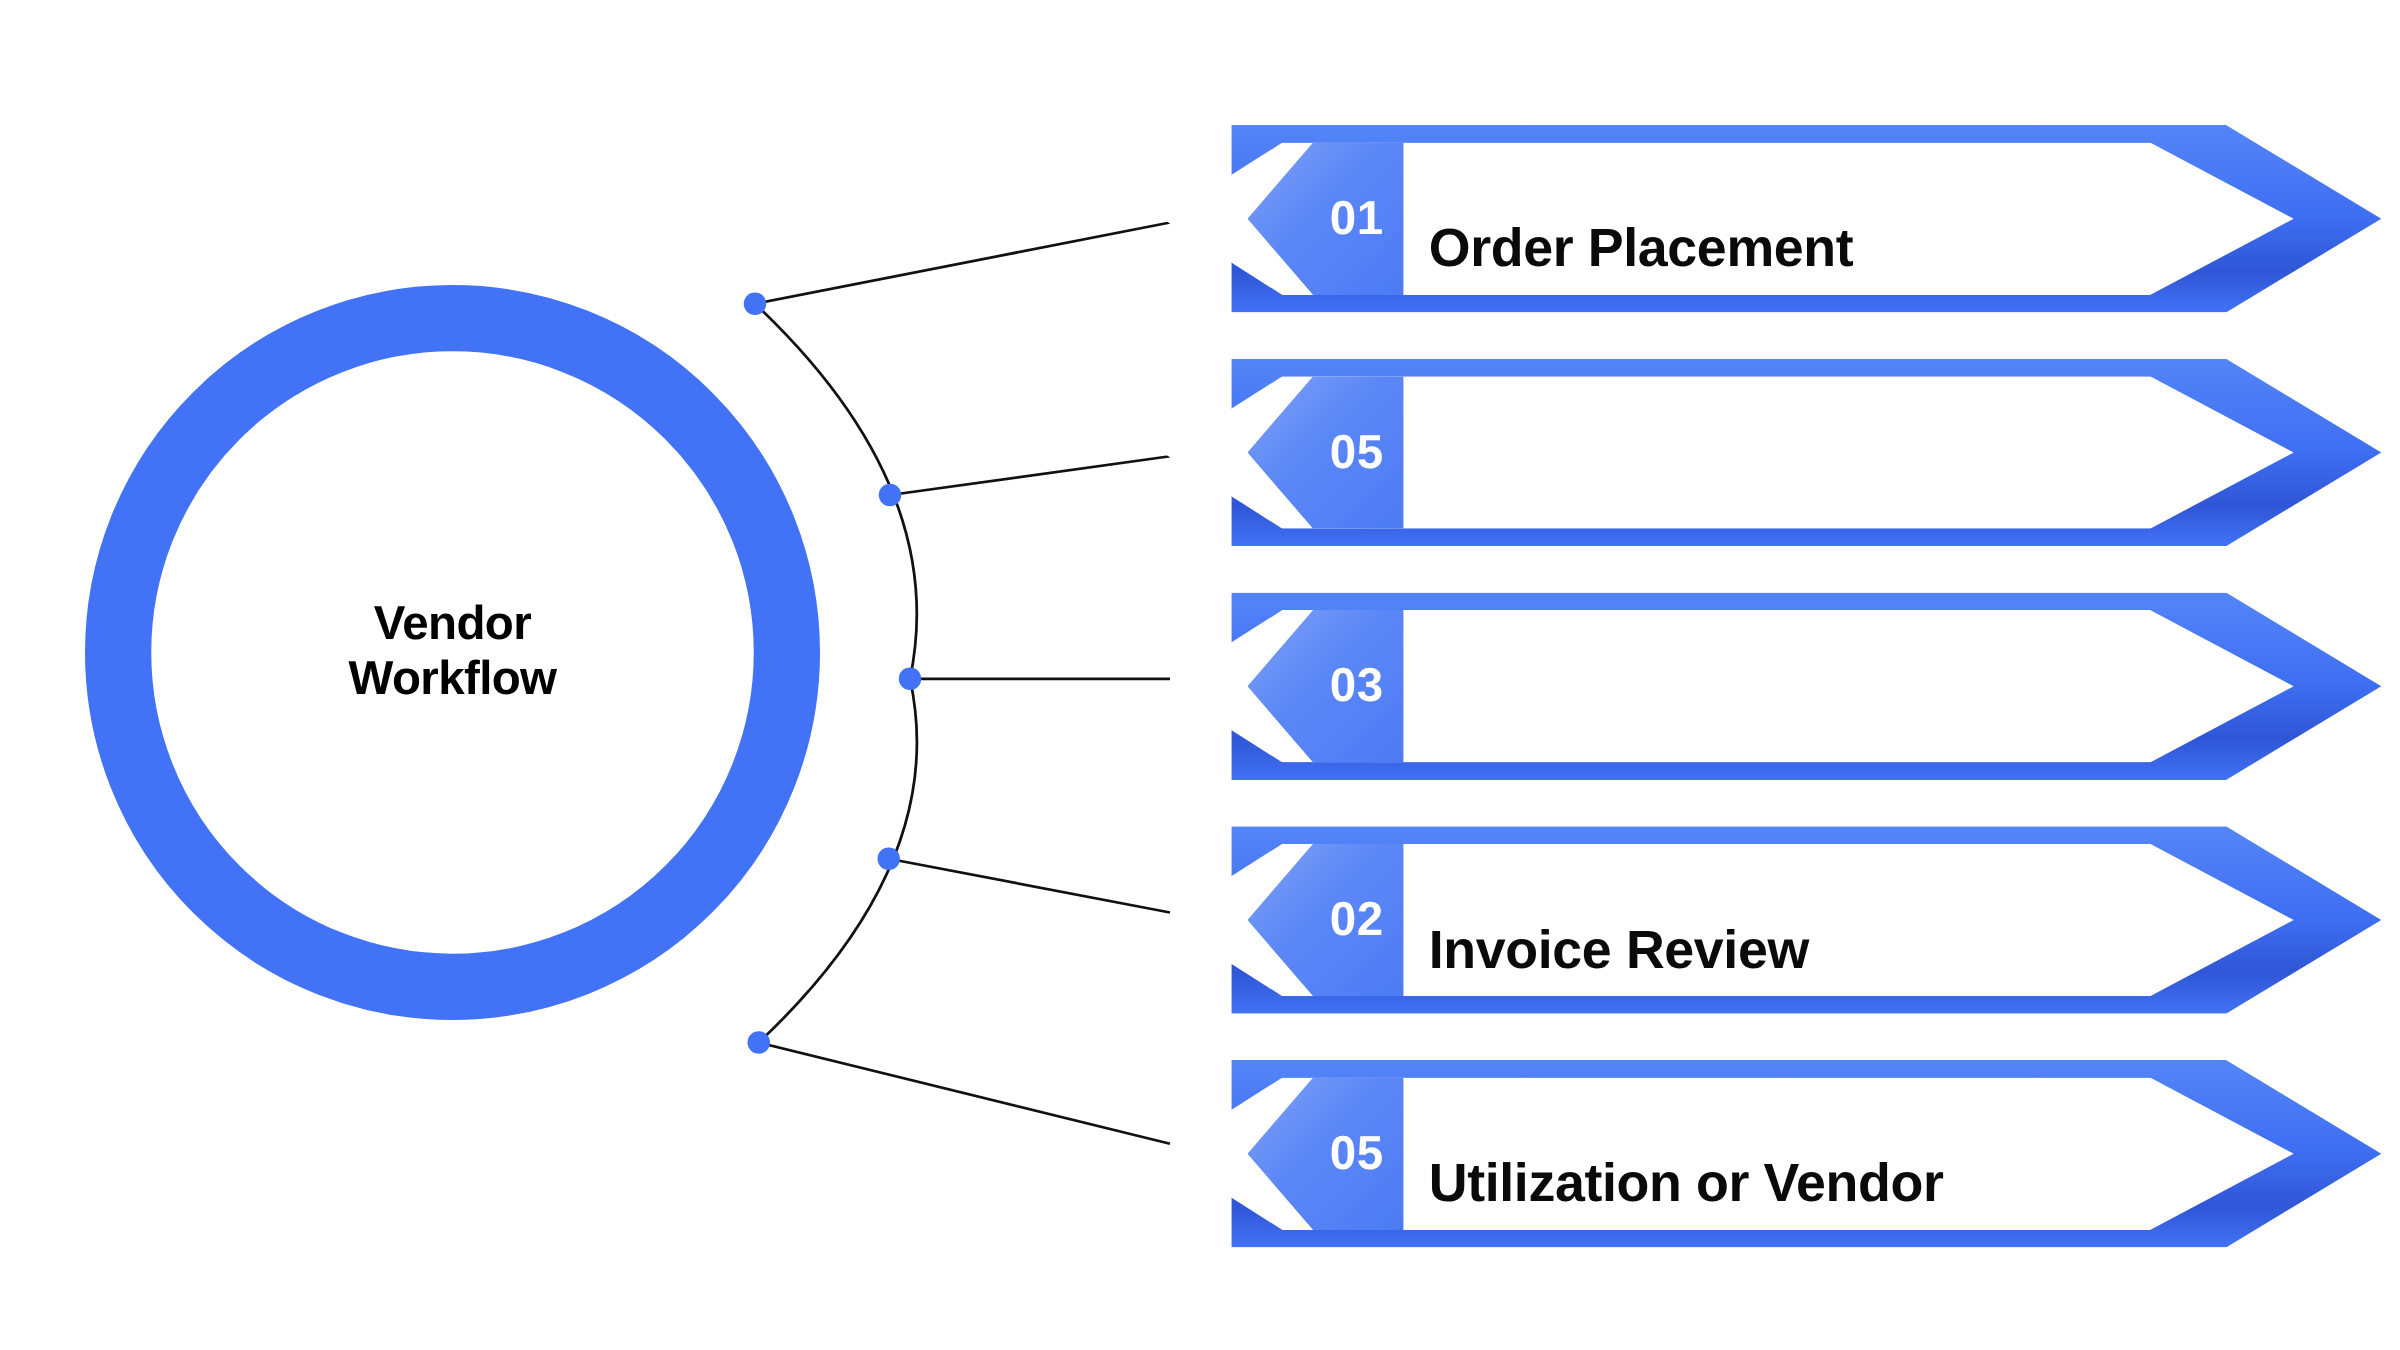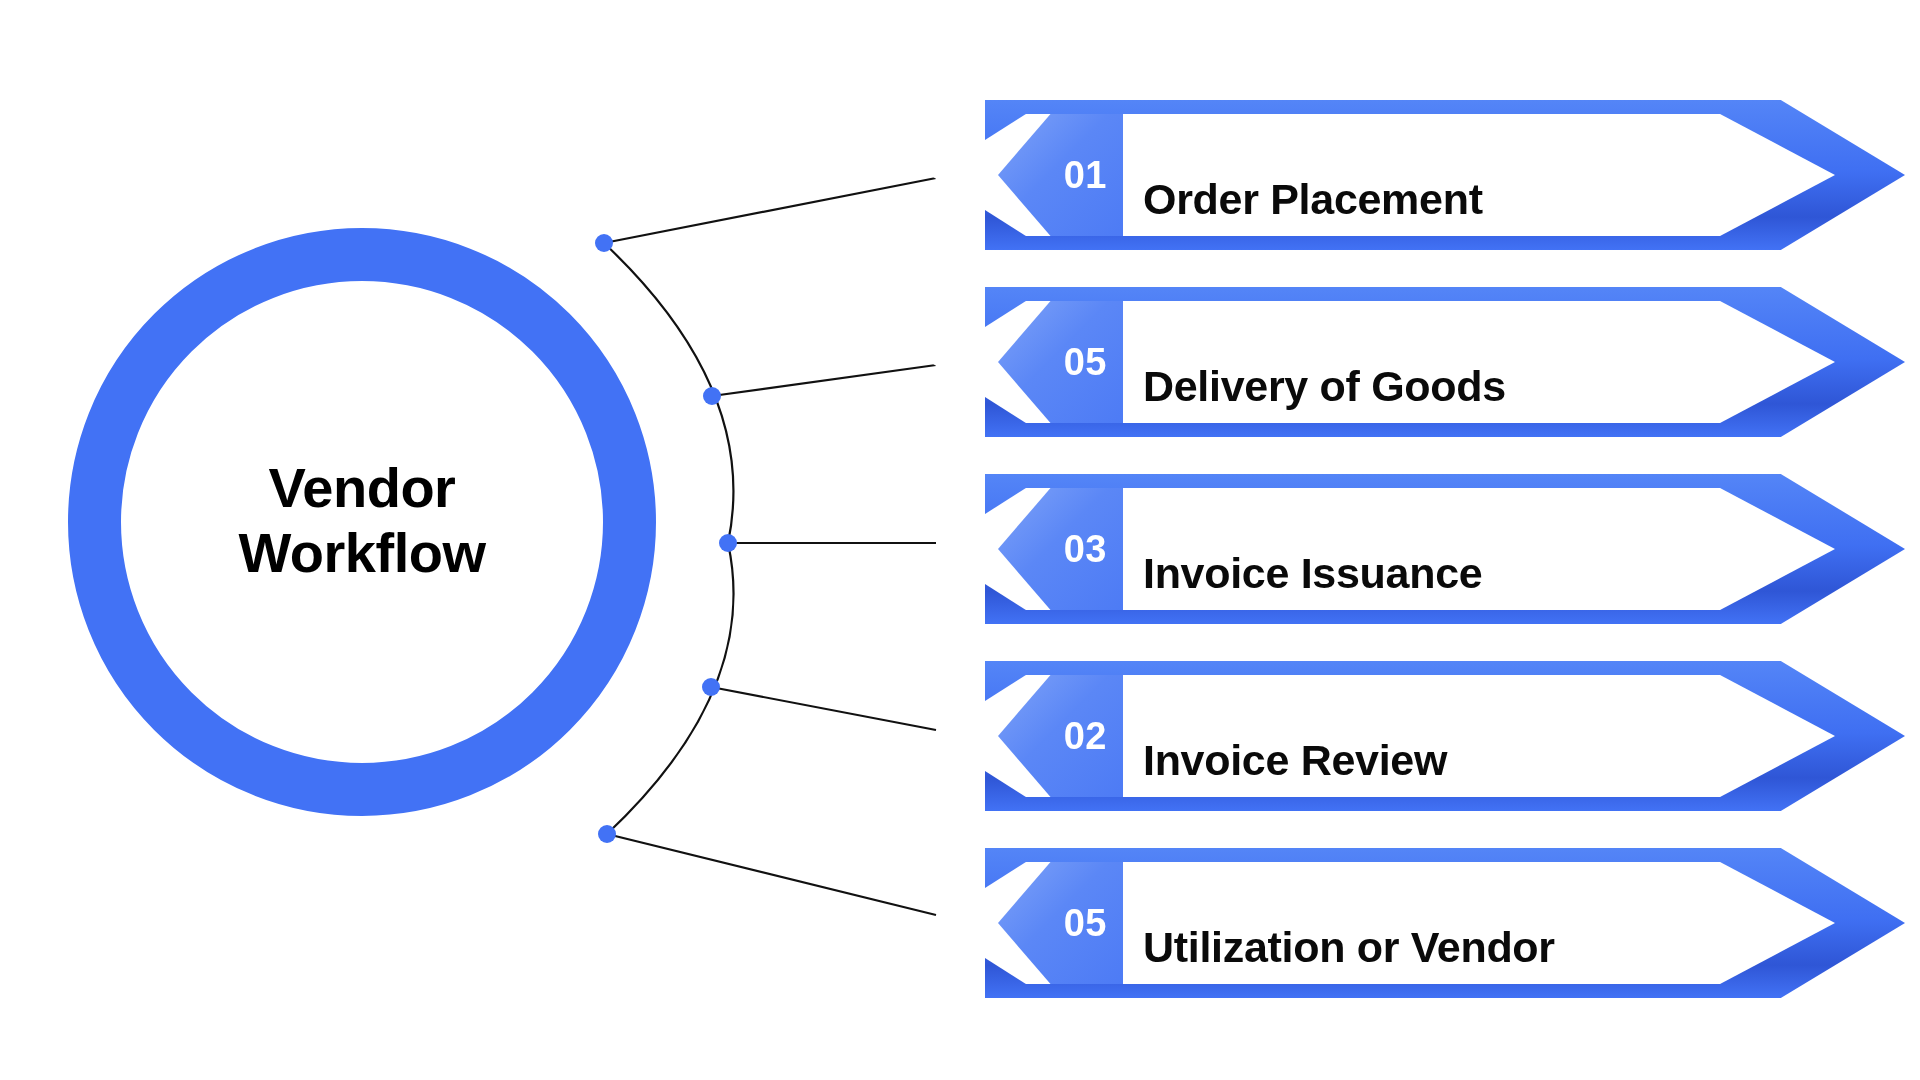--- a/index.html
+++ b/index.html
@@ -30,21 +30,21 @@
     border-radius: 50%;
     border: 53px solid #4272f5;
     box-sizing: border-box;
     background: #ffffff;
     display: flex;
     align-items: center;
     justify-content: center;
   }
   #hub-label {
     text-align: center;
-    font-size: 56px;
+    font-size: 38px;
     font-weight: 700;
     line-height: 1.16;
     color: #000000;
     letter-spacing: -0.5px;
     white-space: pre-line;
     padding-bottom: 2px;
   }
 
   
   #connectors {
@@ -180,31 +180,29 @@
           <div class="step-title">Order Placement</div>
         </div>
       </div>
       <div class="step" style="top: 267px;">
         <div class="step-inner">
           <div class="band-blue"></div>
           <div class="band-white"></div>
           <div class="badge">
             <span class="badge-num">05</span>
           </div>
-          <div class="step-title">Delivery of Goods</div>
         </div>
       </div>
       <div class="step" style="top: 454px;">
         <div class="step-inner">
           <div class="band-blue"></div>
           <div class="band-white"></div>
           <div class="badge">
             <span class="badge-num">03</span>
           </div>
-          <div class="step-title">Invoice Issuance</div>
         </div>
       </div>
       <div class="step" style="top: 641px;">
         <div class="step-inner">
           <div class="band-blue"></div>
           <div class="band-white"></div>
           <div class="badge">
             <span class="badge-num">02</span>
           </div>
           <div class="step-title">Invoice Review</div>

